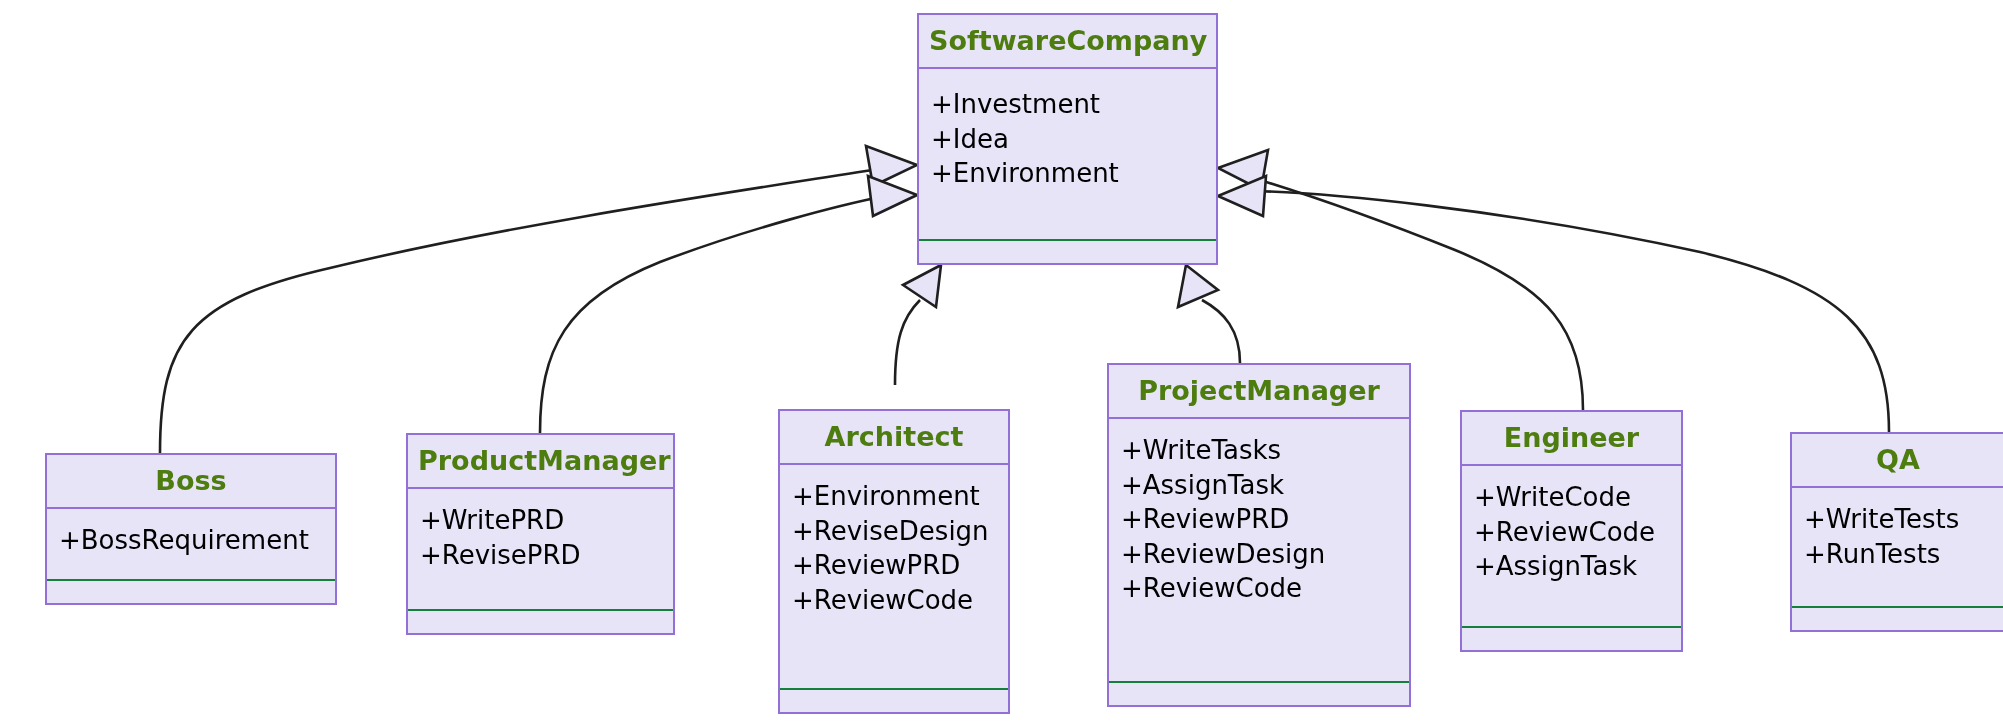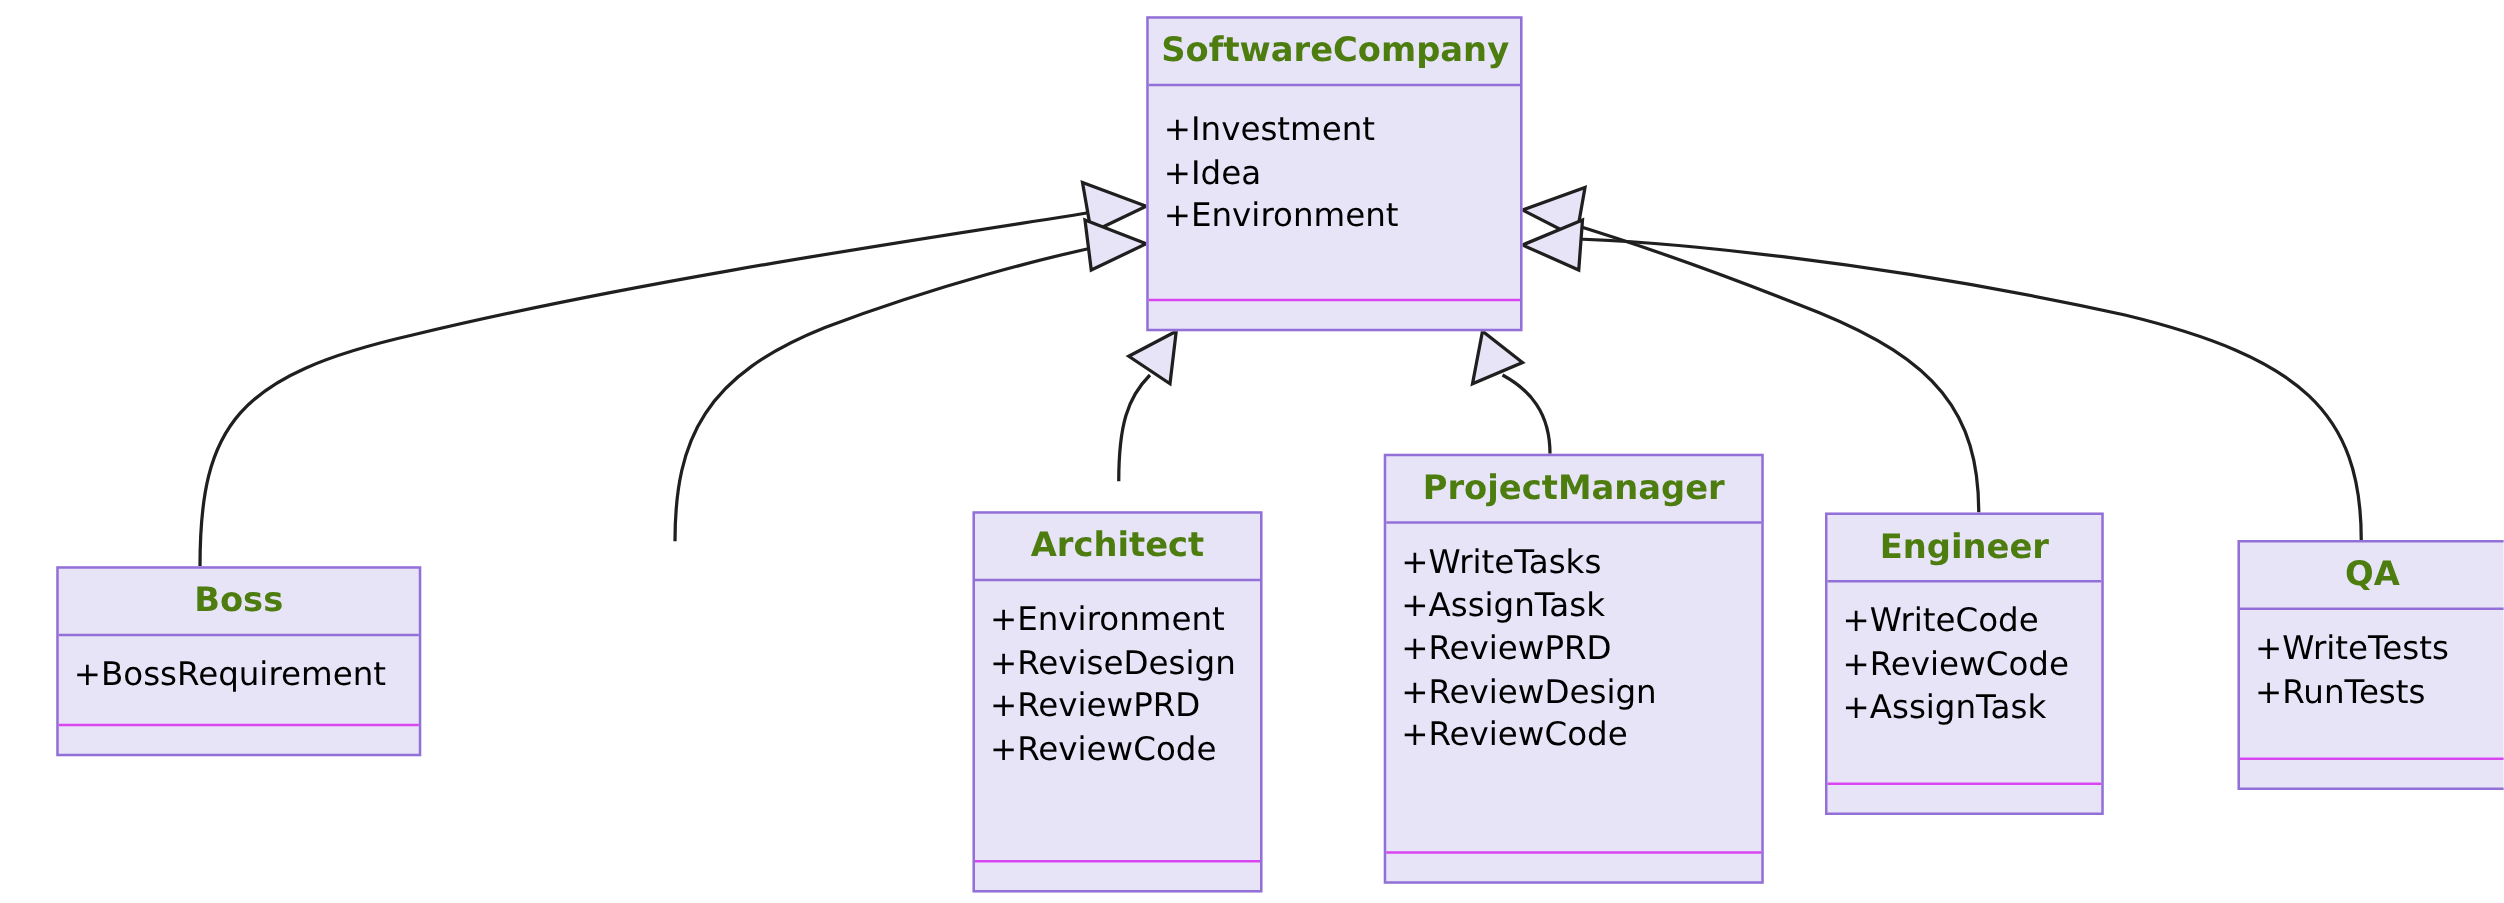--- a/index.html
+++ b/index.html
@@ -42,21 +42,21 @@
     color: #4d7c0f;
     line-height: 1;
     padding: 12px 10px 13px 10px;
     border-bottom: 2px solid #9370d8;
     white-space: nowrap;
   }
   .class-attrs {
     box-sizing: border-box;
     flex: 1 1 auto;
     padding: 14px 12px 12px 12px;
-    border-bottom: 2px solid #d946ef;
+    border-bottom: 2px solid #15803d;
   }
   .attr-row {
     font-size: 26px;
     color: #000000;
     line-height: 1.33;
     white-space: nowrap;
     text-align: left;
   }
   .class-methods {
     box-sizing: border-box;
@@ -109,20 +109,28 @@
   </div>
 
   <div class="uml-class" id="box-boss">
     <div class="class-title">Boss</div>
     <div class="class-attrs">
       <div class="attr-row">+BossRequirement</div>
     </div>
     <div class="class-methods"></div>
   </div>
 
+  <div class="uml-class" id="box-productmanager">
+    <div class="class-title">ProductManager</div>
+    <div class="class-attrs">
+      <div class="attr-row">+WritePRD</div>
+      <div class="attr-row">+RevisePRD</div>
+    </div>
+    <div class="class-methods"></div>
+  </div>
 
   <div class="uml-class" id="box-architect">
     <div class="class-title">Architect</div>
     <div class="class-attrs">
       <div class="attr-row">+Environment</div>
       <div class="attr-row">+ReviseDesign</div>
       <div class="attr-row">+ReviewPRD</div>
       <div class="attr-row">+ReviewCode</div>
     </div>
     <div class="class-methods"></div>

